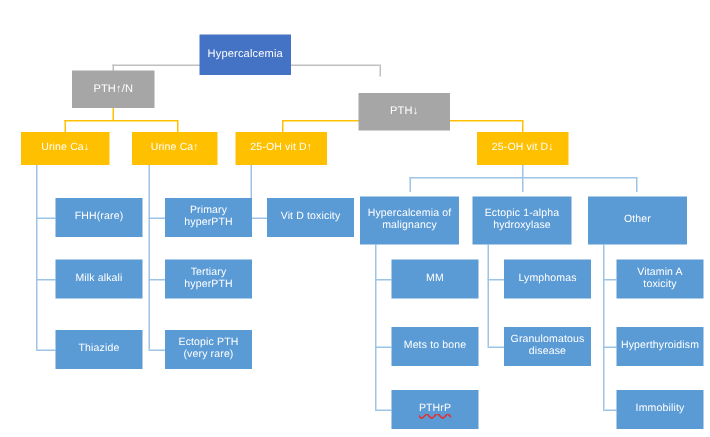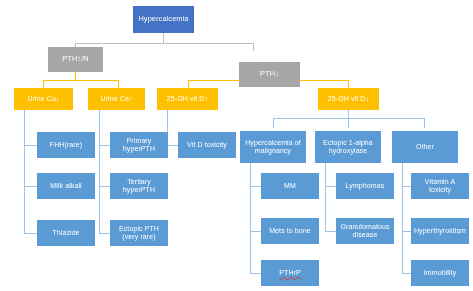--- a/index.html
+++ b/index.html
@@ -25,21 +25,21 @@
     display:flex;
     align-items:center;
     justify-content:center;
     text-align:center;
     color:#ffffff;
     box-sizing:border-box;
     line-height:1.12;
     padding:1px 2px;
     letter-spacing:.1px;
   }
-  .n-root{background:#4472c4;font-size:7.4px;}
+  .n-root{background:#4472c4;font-size:7.4px;margin-top:17px;}
   .n-gray{background:#a6a6a6;font-size:7.4px;}
   .n-gold{background:#ffc000;font-size:7.0px;}
   .n-blue{background:#5b9bd5;font-size:7.0px;}
 
   .spell{
     text-decoration:underline;
     text-decoration-color:#e03030;
     text-decoration-style:wavy;
     text-decoration-thickness:1px;
   }

